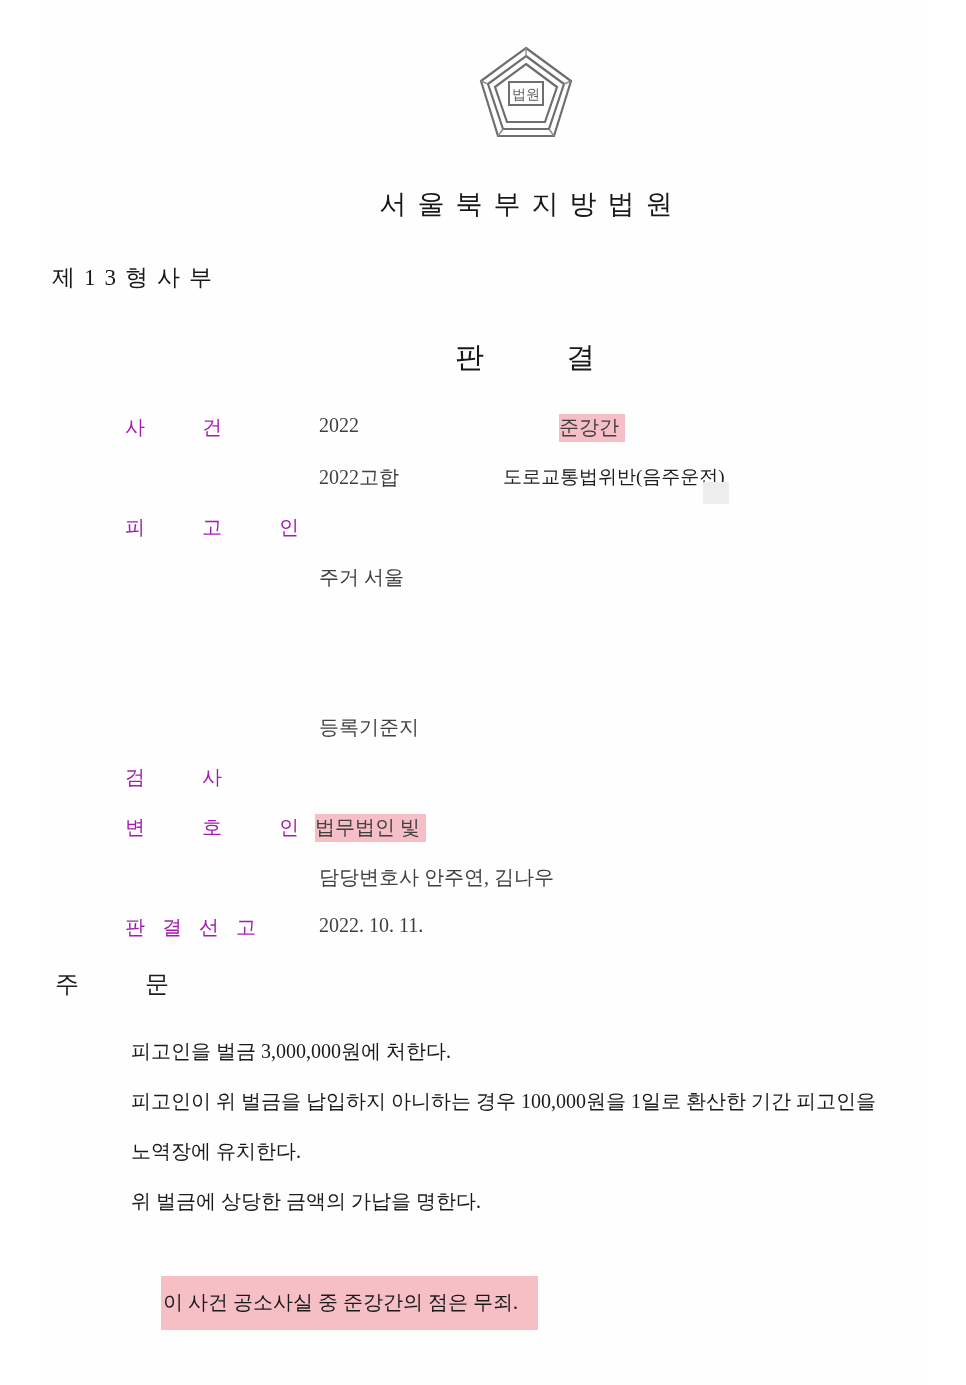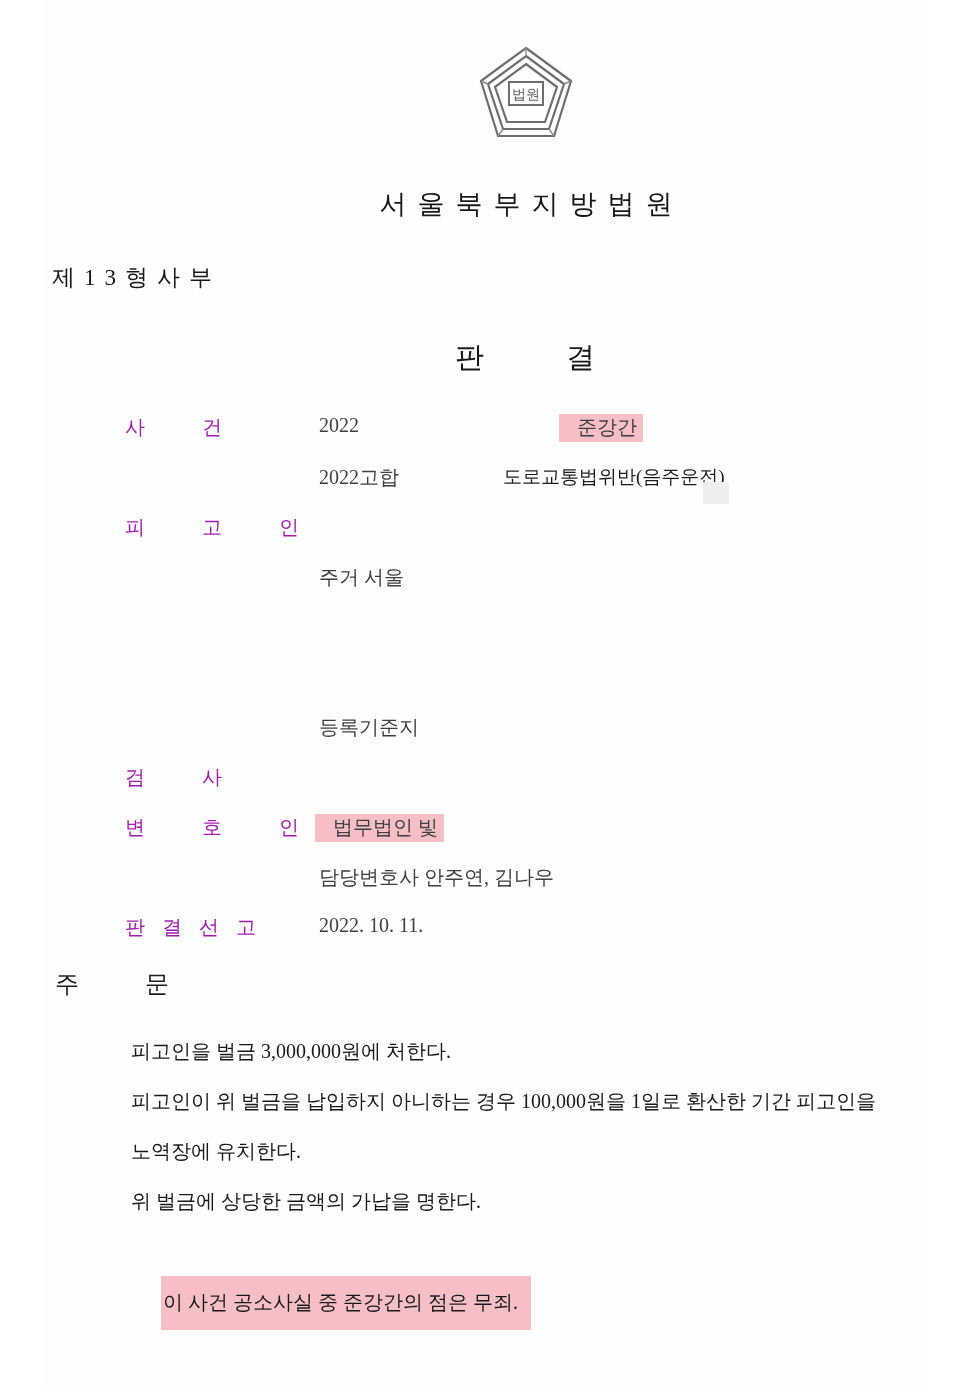--- a/index.html
+++ b/index.html
@@ -98,21 +98,21 @@
   .value {
     position: absolute;
     left: 276px;
     top: 0;
     font-size: 20px;
     color: #404040;
     white-space: nowrap;
   }
   .hl {
     background: #f6bfc6;
-    padding: 2px 6px 3px 18px;
+    padding: 2px 6px 3px 0;
     display: inline-block;
     line-height: 1.15;
   }
   .ml-case { margin-left: 120px; }
   .charge2 {
     position: absolute;
     left: 460px;
     top: 0;
     font-size: 19px;
     white-space: nowrap;
@@ -140,21 +140,21 @@
     left: 88px;
     width: 830px;
     font-size: 20px;
     line-height: 50px;
     color: #191919;
   }
   .body-text p { margin: 0; white-space: pre-wrap; }
   .hl-line {
     background: #f6bfc6;
     display: inline-block;
-    padding: 1px 13px 3px 2px;
+    padding: 1px 20px 3px 2px;
   }
 </style>
 </head>
 <body>
 
 <div class="page">
 
   <div class="emblem-wrap">
     <div class="emblem">
       <svg viewBox="0 0 104 104" width="104" height="104" aria-hidden="true">

